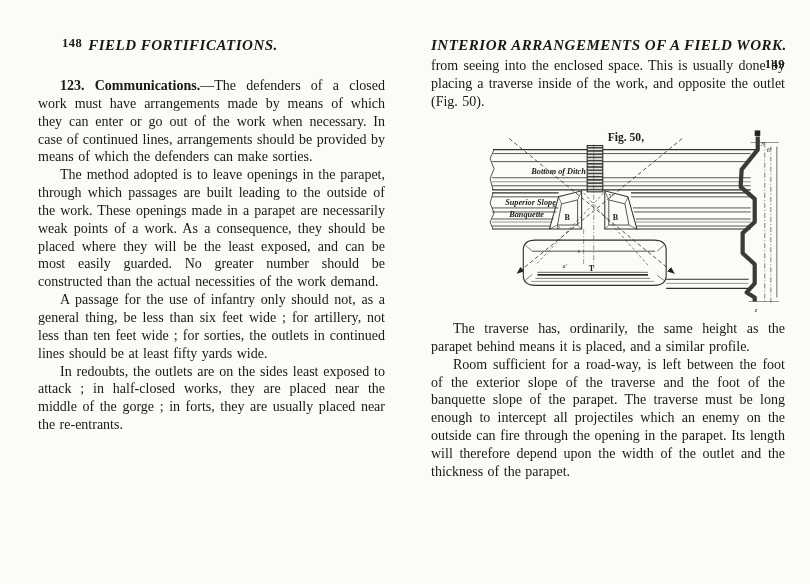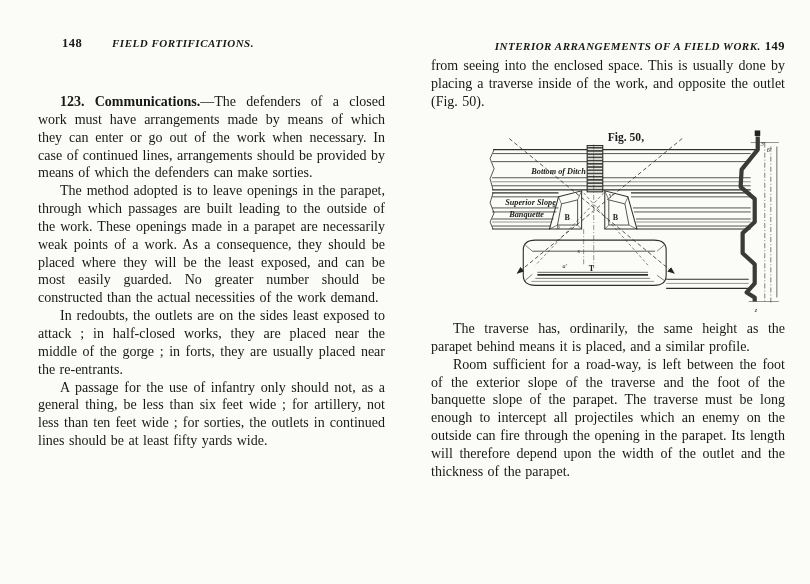--- a/index.html
+++ b/index.html
@@ -8,37 +8,37 @@
     background:#fbfbf8;
     font-family:"Liberation Serif","DejaVu Serif",serif;
     color:#181818;
   }
   .page { position:absolute; top:0; height:584px; }
   #page-left  { left:38px;  width:347px; }
   #page-right { left:431px; width:354px; }
 
   .running-head { position:absolute; top:36px; left:0; right:0; height:16px; }
   .rh-num { font-size:12.5px; font-weight:bold; letter-spacing:.5px; }
-  .rh-title { font-size:11px; font-style:italic; font-weight:bold; letter-spacing:.5px; white-space:nowrap; }
+  .rh-title { font-size:15px; font-style:italic; font-weight:bold; letter-spacing:.5px; white-space:nowrap; }
   #page-left .rh-num { position:absolute; left:0; top:0;margin-left:24px; }
   #page-left .rh-title { position:absolute; left:0; width:290px; text-align:center; top:1px; }
   #page-right .running-head { text-align:right; }
   #page-right .rh-title { display:inline-block; }
   #page-right .rh-num { display:inline-block; }
 
   .section-heading {
     position:absolute; top:72px; left:0; right:0;
     text-align:center; font-weight:bold; font-size:14.6px; letter-spacing:.2px;
   }
   .body-text {
     position:absolute; left:0; right:0;
     font-size:14px; line-height:17.85px; text-align:justify;
     word-spacing:1px;
   }
-  #lp-body { top:93px; }
+  #lp-body { top:77px; }
   #rp-body-top { top:57px; }
   #rp-body-bottom { top:320px; }
   .body-text p { margin:0; text-indent:22px; }
   .body-text p.noindent { text-indent:0; }
   .lead { font-weight:bold; }
 
   #figure-50 { position:absolute; top:124px; left:48px; width:322px; height:192px; }
   svg text { font-family:"Liberation Serif","DejaVu Serif",serif; fill:#1c1c1c; }
   .fig-caption { font-weight:bold; font-size:11.5px; }
   .fig-band-label { font-style:italic; font-weight:bold; font-size:8.2px; }
@@ -51,22 +51,22 @@
 <div class="page" id="page-left">
   <div class="running-head">
     <span class="rh-num">148</span>
     <span class="rh-title">FIELD FORTIFICATIONS.</span>
   </div>
 
 
   <div class="body-text" id="lp-body">
     <p><span class="lead">123. Communications.</span><span>—The defenders of a closed work must have arrangements made by means of which they can enter or go out of the work when necessary. In case of continued lines, arrangements should be provided by means of which the defenders can make sorties.</span></p>
     <p>The method adopted is to leave openings in the parapet, through which passages are built leading to the outside of the work. These openings made in a parapet are necessarily weak points of a work. As a consequence, they should be placed where they will be the least exposed, and can be most easily guarded. No greater number should be constructed than the actual necessities of the work demand.</p>
+    <p>A passage for the use of infantry only should not, as a general thing, be less than six feet wide ; for artillery, not less than ten feet wide ; for sorties, the outlets in continued lines should be at least fifty yards wide.</p>
     <p>In redoubts, the outlets are on the sides least exposed to attack ; in half-closed works, they are placed near the middle of the gorge ; in forts, they are usually placed near the re-entrants.</p>
-    <p>A passage for the use of infantry only should not, as a general thing, be less than six feet wide ; for artillery, not less than ten feet wide ; for sorties, the outlets in continued lines should be at least fifty yards wide.</p>
   </div>
 </div>
 
 <div class="page" id="page-right">
   <div class="running-head">
     <span class="rh-title">INTERIOR ARRANGEMENTS OF A FIELD WORK.</span>
     <span class="rh-num">149</span>
   </div>
 
   <div class="body-text" id="rp-body-top">

